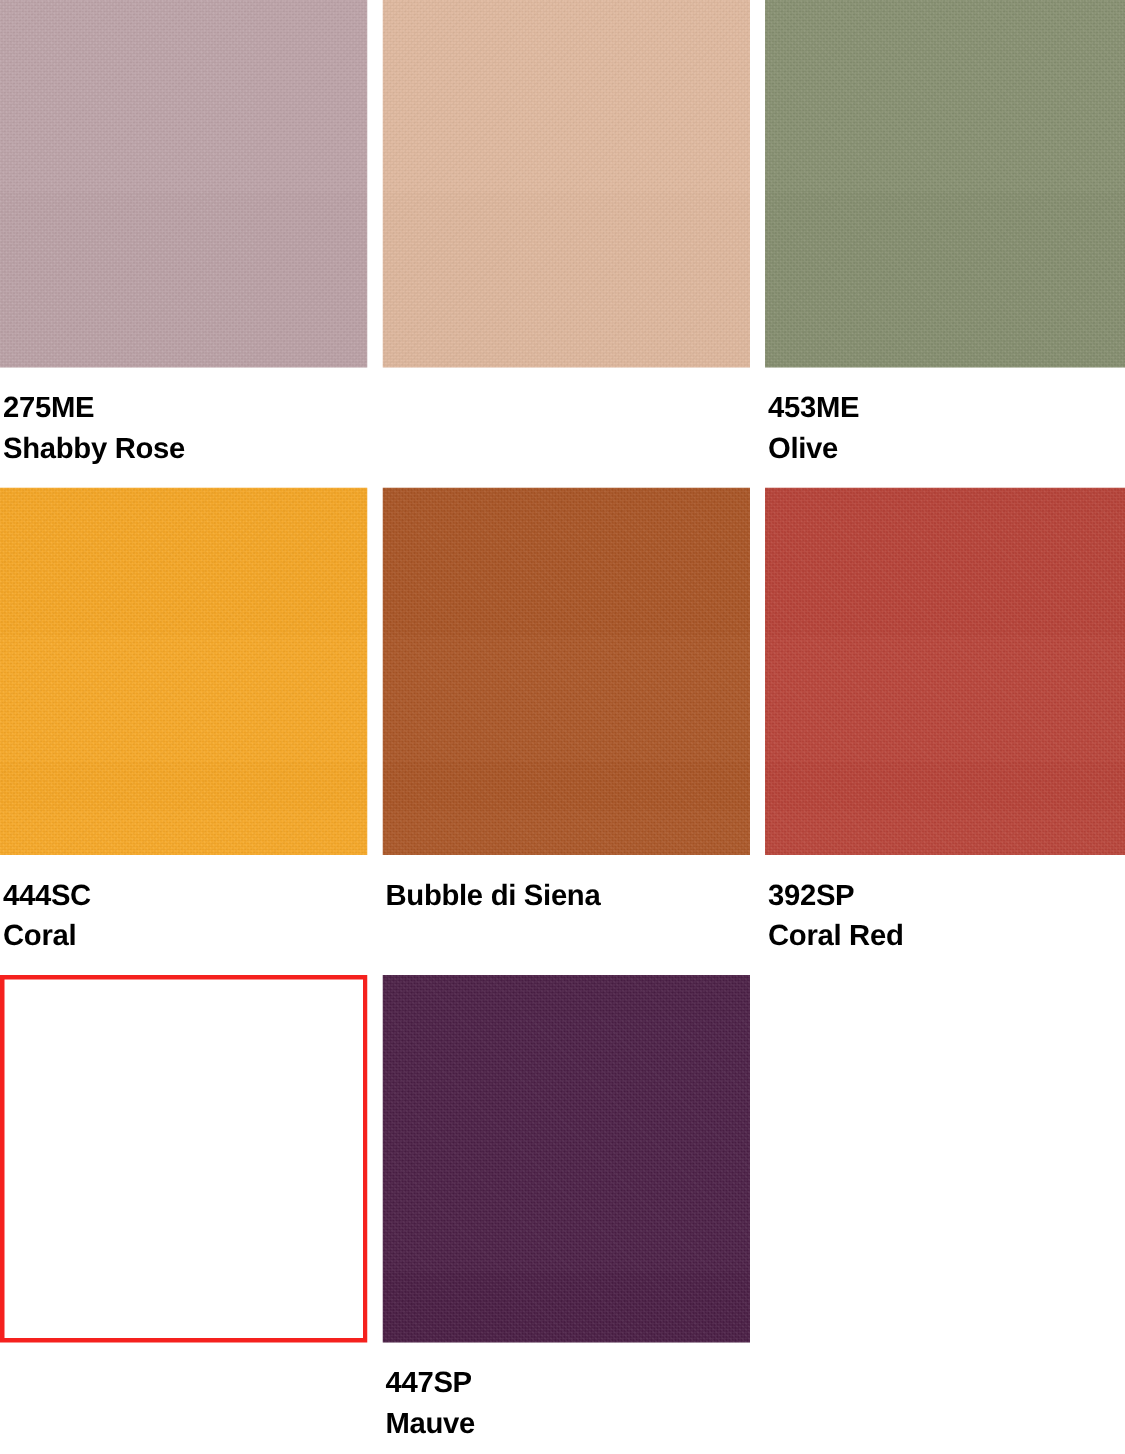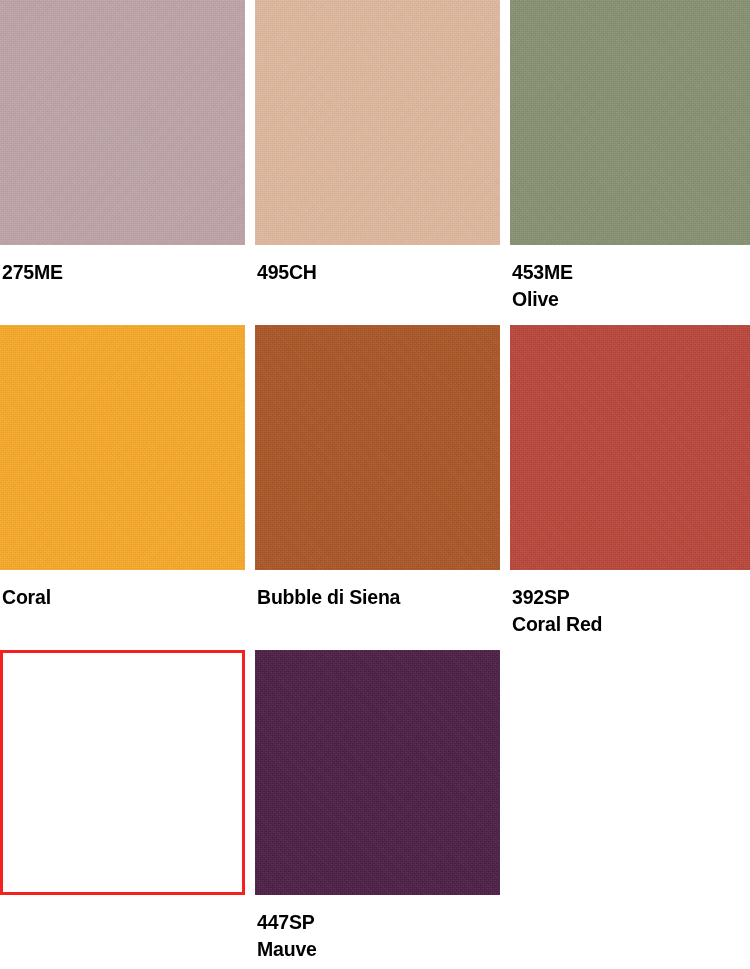--- a/index.html
+++ b/index.html
@@ -104,47 +104,48 @@
 <body>
 
 <div id="palette-grid">
     <div class="swatch-cell">
       <div class="chip" style="background: rgb(188, 163, 168);">
         <span class="weave"></span>
         <span class="grain"></span>
       </div>
       <div class="label-block">
         <div class="code">275ME</div>
+        <div class="name">Shabby Rose</div>
       </div>
     </div>
     <div class="swatch-cell">
       <div class="chip" style="background: rgb(222, 183, 157);">
         <span class="weave"></span>
         <span class="grain"></span>
       </div>
       <div class="label-block">
-        <div class="code">495CH</div>
       </div>
     </div>
     <div class="swatch-cell">
       <div class="chip" style="background: rgb(135, 144, 113);">
         <span class="weave"></span>
         <span class="grain"></span>
       </div>
       <div class="label-block">
         <div class="code">453ME</div>
         <div class="name">Olive</div>
       </div>
     </div>
     <div class="swatch-cell">
       <div class="chip" style="background: rgb(246, 168, 40);">
         <span class="weave"></span>
         <span class="grain"></span>
       </div>
       <div class="label-block">
+        <div class="code">444SC</div>
         <div class="name">Coral</div>
       </div>
     </div>
     <div class="swatch-cell">
       <div class="chip" style="background: rgb(169, 85, 38);">
         <span class="weave"></span>
         <span class="grain"></span>
       </div>
       <div class="label-block">
         <div class="name">Bubble di Siena</div>

